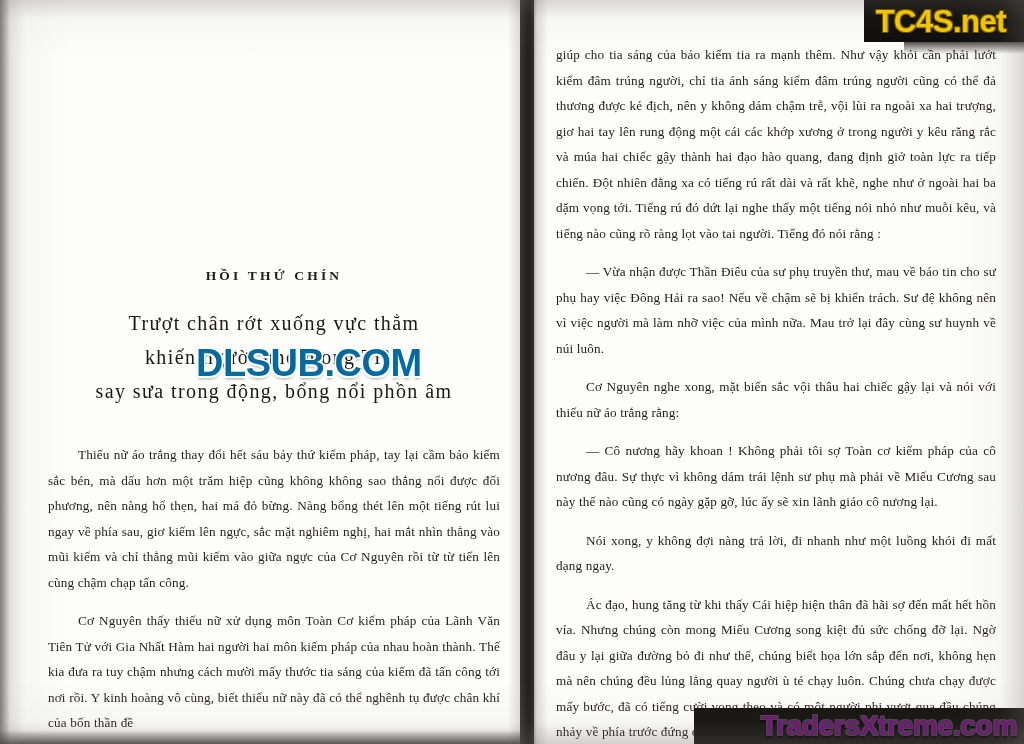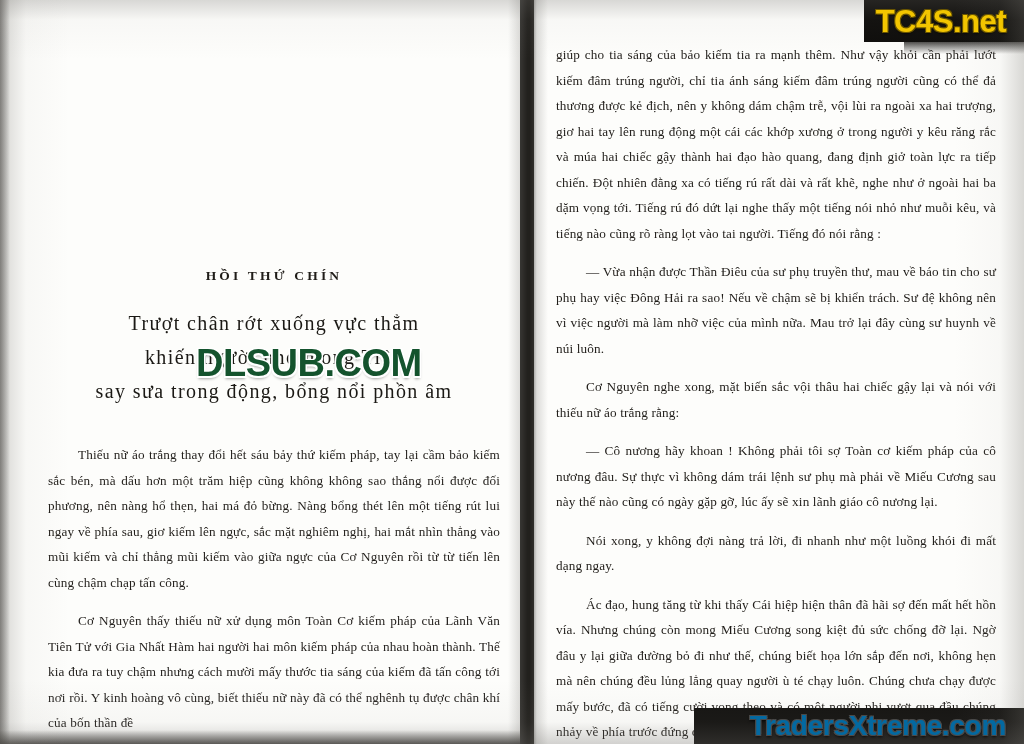--- a/index.html
+++ b/index.html
@@ -188,33 +188,33 @@
       -1px -1px 0 #6b5600, 1px -1px 0 #6b5600,
       -1px  1px 0 #6b5600, 1px  1px 0 #6b5600,
        0 2px 2px rgba(0,0,0,.55);
   }
   .wm-dlsub {
     left: 196px;
     top: 342px;
     font-family: "Liberation Sans", sans-serif;
     font-size: 38px;
     letter-spacing: -.5px;
-    color: #14532d;
+    color: #0369a1;
     text-shadow:
       -1.5px -1.5px 0 #ffffff, 1.5px -1.5px 0 #ffffff,
       -1.5px  1.5px 0 #ffffff, 1.5px  1.5px 0 #ffffff,
        0 3px 3px rgba(0,0,0,.35);
   }
   .wm-traders {
-    right: 18px;
+    right: 7px;
     bottom: 2px;
     font-family: "Liberation Sans", sans-serif;
     font-size: 28px;
     letter-spacing: -.3px;
-    color: #0369a1;
+    color: #701a75;
     text-shadow:
       -1px -1px 0 #4a4a4a, 1px -1px 0 #4a4a4a,
       -1px  1px 0 #4a4a4a, 1px  1px 0 #4a4a4a,
        0 2px 3px rgba(0,0,0,.8);
   }
 </style>
 </head>
 <body>
 
 <div class="scan">

